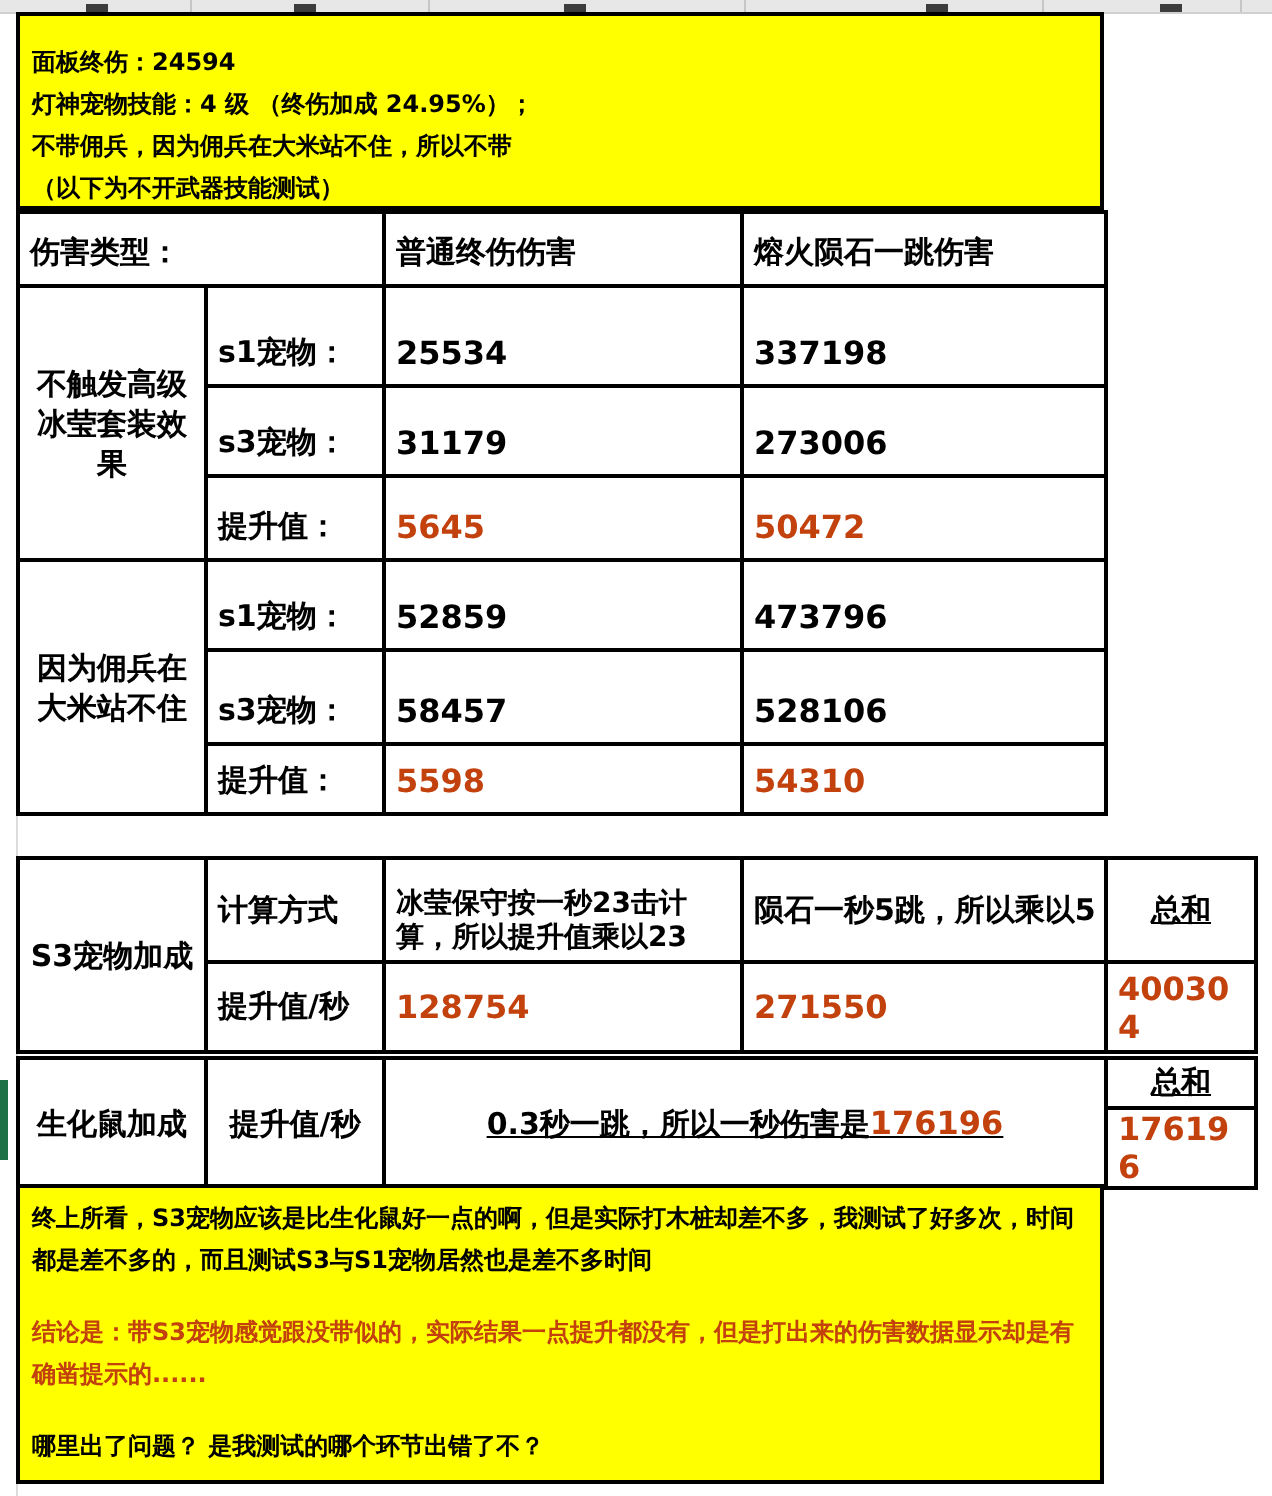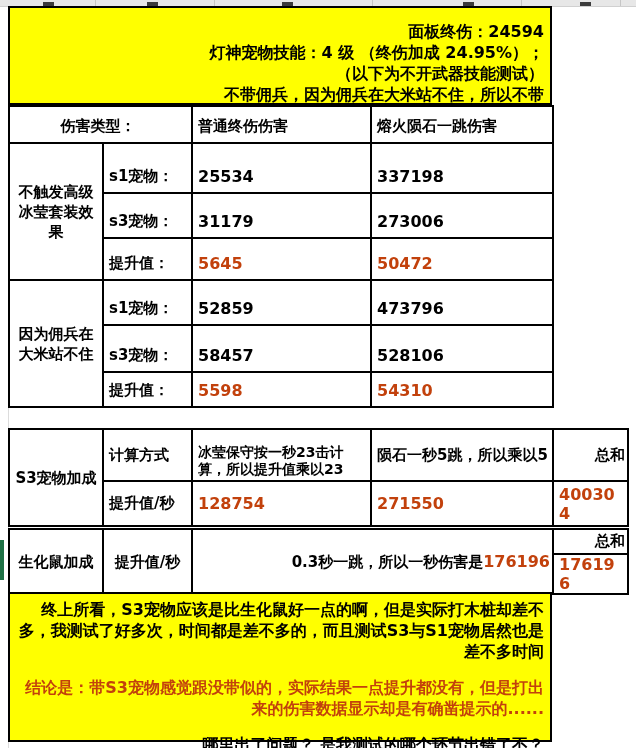--- a/index.html
+++ b/index.html
@@ -9,39 +9,39 @@
   
   .colstrip{position:absolute;left:0;top:0;width:636px;height:6px;background:#e7e7e7;border-bottom:1px solid #d0d0d0;}
   .colmark{position:absolute;top:2px;width:11px;height:4px;background:#3c3c3c;}
   .colsep{position:absolute;top:0;width:1px;height:6px;background:#c6c6c6;}
 
   
   .gridline-a{position:absolute;left:8px;top:6px;width:1px;height:742px;background:#dcdcdc;}
 
   
   .note{position:absolute;left:8px;width:544px;background:#ffff00;border:2px solid #000;box-sizing:border-box;
-        font-size:16px;line-height:21px;word-break:break-all;text-align:right;}
+        font-size:12px;line-height:21px;word-break:break-all;}
   .note-top{top:6px;height:99px;padding:13px 6px 0 6px;}
   .note-bottom{top:592px;height:150px;padding:5px 6px 12px 6px;}
   .note p{margin:0 0 15px 0;}
   .red{color:#c2410c;}
 
   table{border-collapse:collapse;table-layout:fixed;position:absolute;left:8px;}
   td{border:2px solid #000;font-size:15px;font-weight:bold;padding:0 2px 6px 5px;vertical-align:bottom;
      overflow:hidden;word-break:break-all;background:#fff;}
   .num{font-size:16px;}
 
   .t1{top:105px;width:544px;}
   .t2{top:428px;width:619px;}
   .t3{top:528px;width:619px;}
 
   .grp{text-align:center;vertical-align:middle;padding:0 2px;line-height:20px;margin-top:44px;}
-  .hdr-label{text-align:center;padding-right:10px;}
+  .hdr-label{text-align:left;padding-right:10px;}
   .mid{vertical-align:middle;padding-bottom:0;}
-  .ctr{text-align:right;padding-left:2px;}
+  .ctr{text-align:center;padding-left:2px;text-decoration:underline;}
   .wrap2{font-size:14px;line-height:17px;padding-top:14px;padding-bottom:2px;}
 
   .greenbar{position:absolute;left:0;top:540px;width:4px;height:40px;background:#1e7145;}
 </style>
 </head>
 <body>
 
 <div class="canvas">
 
   <div class="colstrip">
@@ -56,22 +56,22 @@
     <div class="colsep" style="left:521px"></div>
     <div class="colsep" style="left:620px"></div>
   </div>
 
   <div class="gridline-a"></div>
   <div class="greenbar"></div>
 
   <div class="note note-top">
     <div>面板终伤：24594</div>
     <div>灯神宠物技能：4 级 （终伤加成 24.95%）；</div>
+    <div>不带佣兵，因为佣兵在大米站不住，所以不带</div>
     <div>（以下为不开武器技能测试）</div>
-    <div>不带佣兵，因为佣兵在大米站不住，所以不带</div>
   </div>
 
   <table class="t1">
     <colgroup>
         <col style="width:94px">
         <col style="width:89px">
         <col style="width:179px">
         <col style="width:182px">
       </colgroup>
     <tbody>

